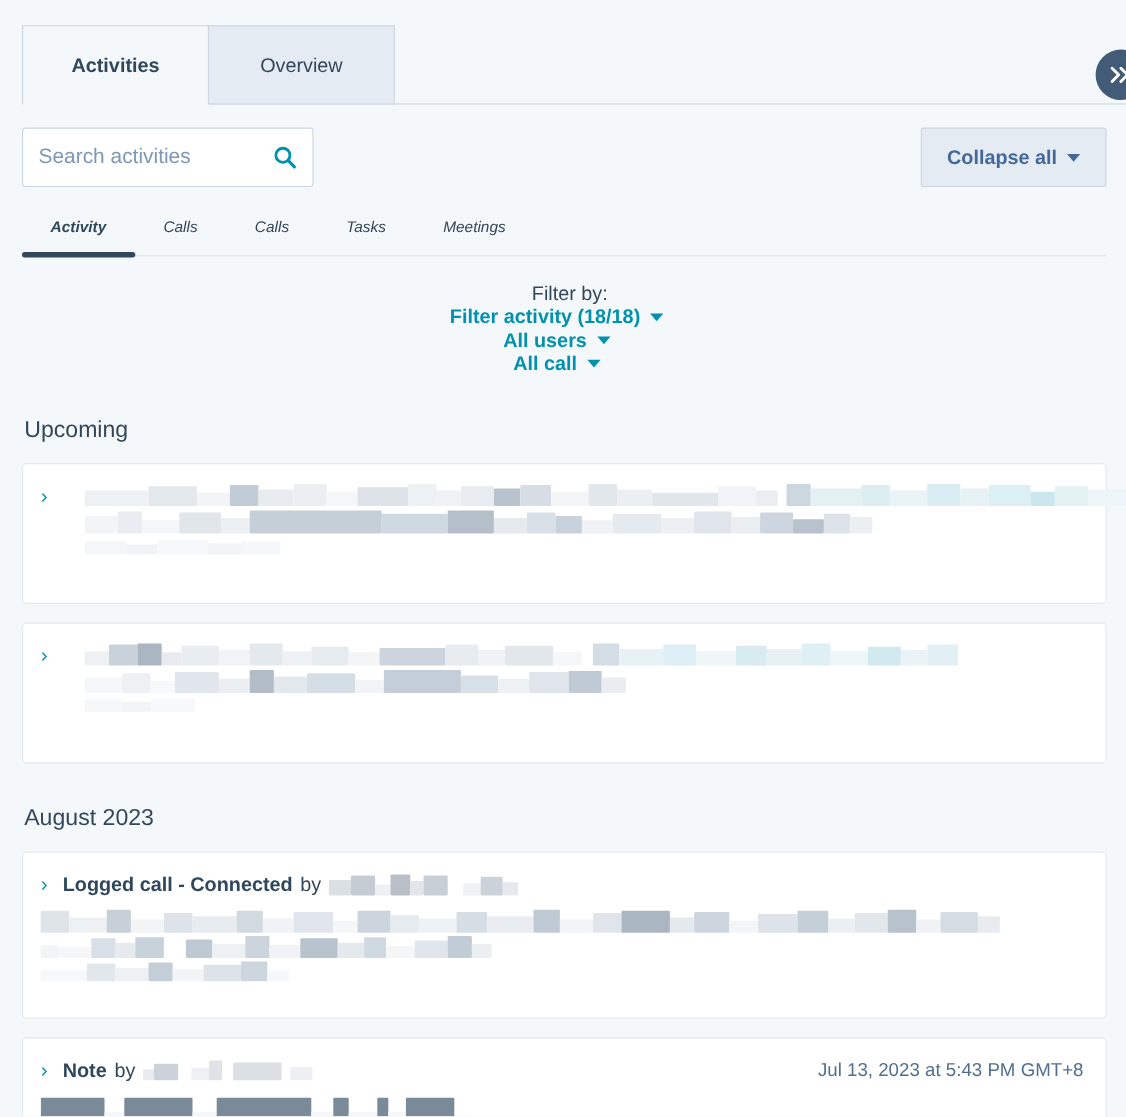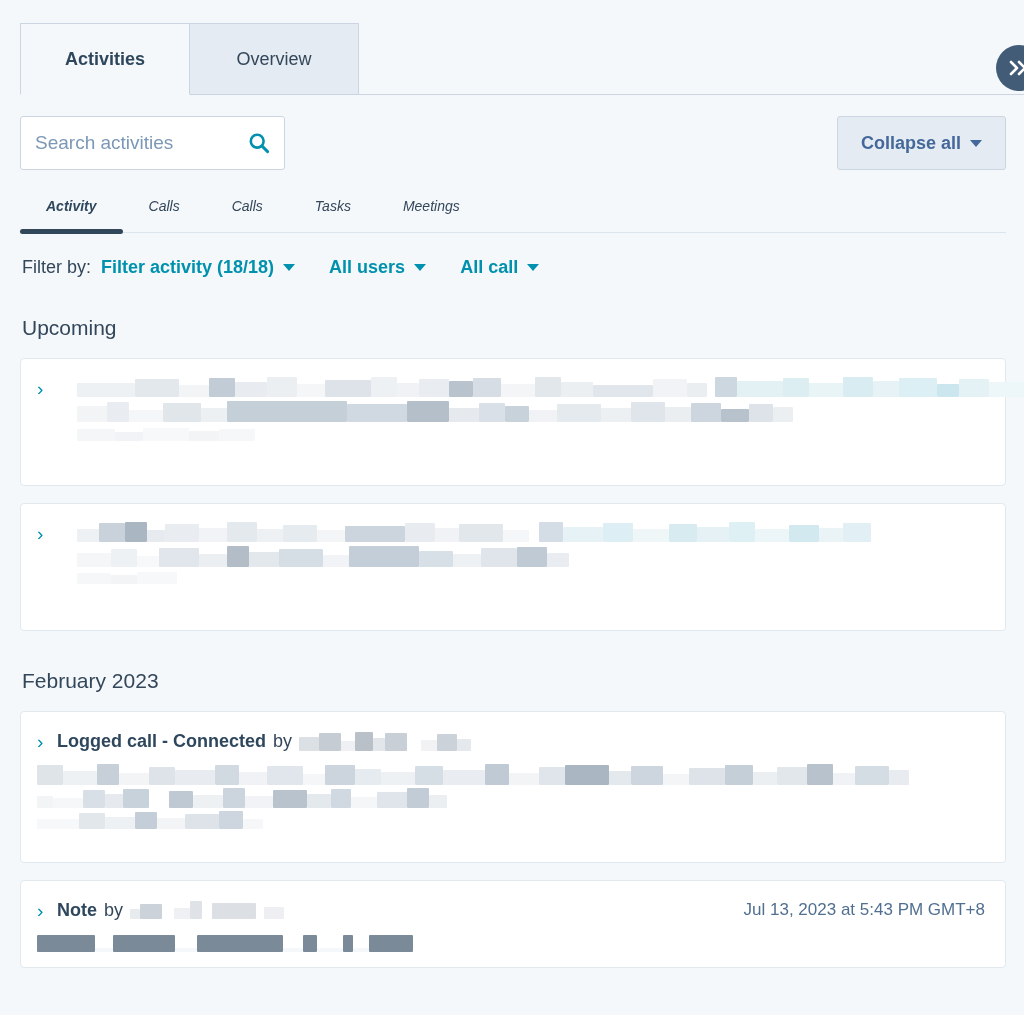--- a/index.html
+++ b/index.html
@@ -143,20 +143,21 @@
     height: 5px;
     border-radius: 3px;
     background: #33475b;
   }
 
   
   .filterbar {
     margin: 24px 0 0 22px;
     display: flex; align-items: center;
     font-size: 18px;
+    flex-direction: column;
   }
   .filter-label { color: #33475b; margin-right: 10px; }
   .filter-link {
     display: inline-flex; align-items: center; gap: 9px;
     color: #0091ae;
     font-weight: bold;
     margin-right: 34px;
     cursor: pointer;
   }
   .caret-teal {
@@ -423,21 +424,21 @@
         </div>
         <div class="redact-line" style="height:14px;">
           <span class="redact" style="width:34px;height:11px;background:#f5f7f9;"></span>
           <span class="redact" style="width:26px;height:9px;background:#f2f4f6;"></span>
           <span class="redact" style="width:40px;height:12px;background:#f6f8f9;"></span>
         </div>
       </div>
     </div>
   </div>
 
-  <div class="section-title">February 2023</div>
+  <div class="section-title">August 2023</div>
 
   <div class="card" style="height:152px;">
     <div class="row-head">
       <span class="chev">›</span>
       <div class="row-title">
         <span class="strong">Logged call - Connected</span>
         <span class="by">by</span>
         <span style="display:inline-flex;align-items:flex-end;">
           <span class="redact" style="width:20px;height:14px;background:#dbe0e5;"></span>
           <span class="redact" style="width:22px;height:18px;background:#c6ccd3;"></span>

